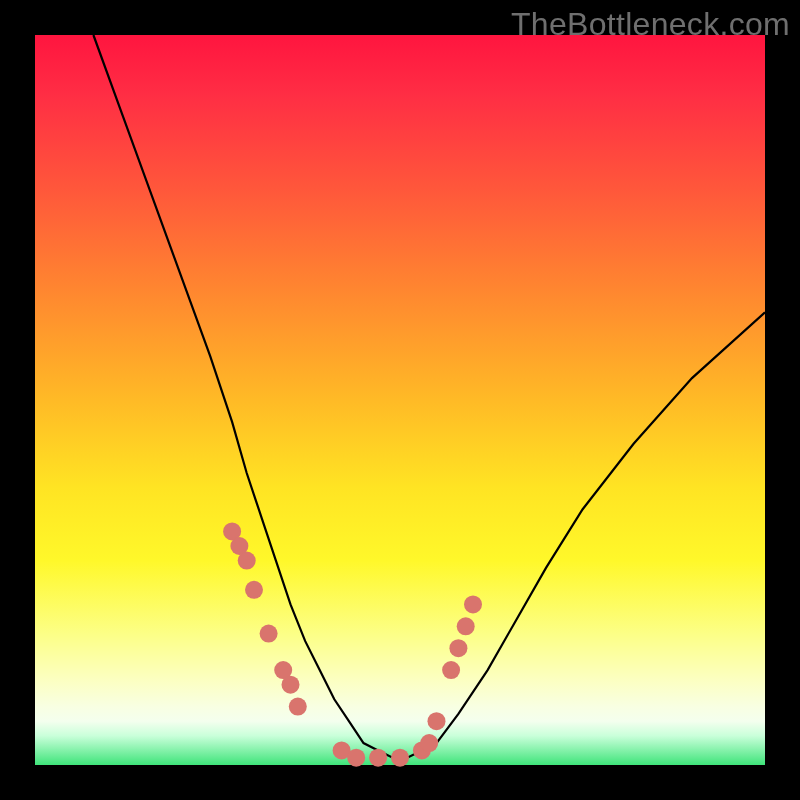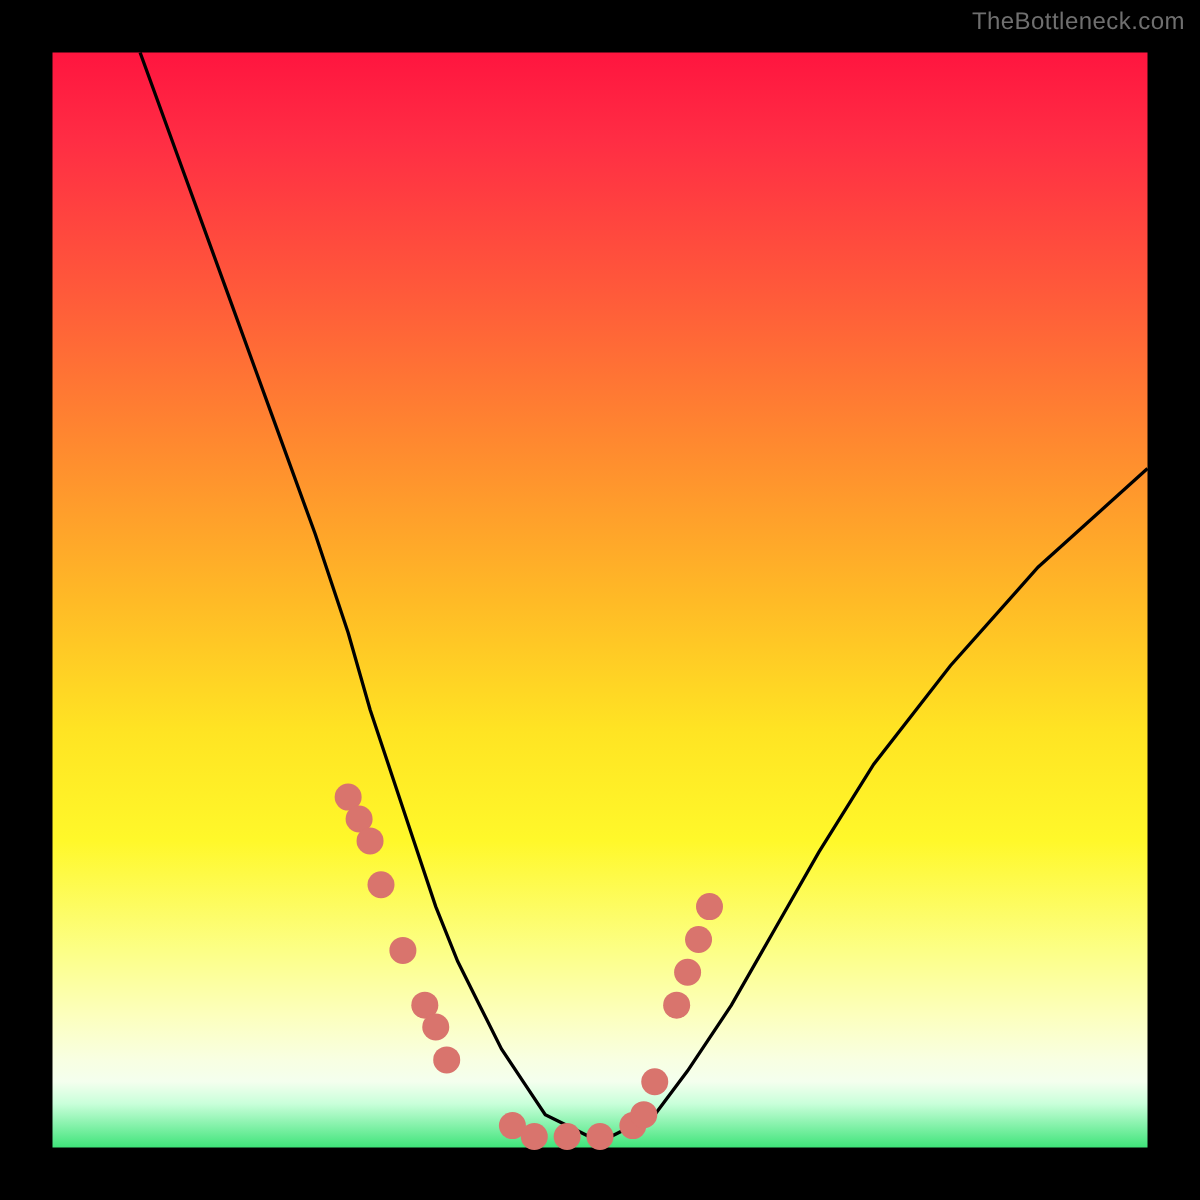--- a/index.html
+++ b/index.html
@@ -40,21 +40,21 @@
       #f4ffee 94%,
       #c9ffda 96%,
       #3fe47a 100%
     );
   }
   .watermark {
     position: absolute;
     top: 6px;
     right: 10px;
     color: #6f6f6f;
-    font-size: 16px;
+    font-size: 32px;
     letter-spacing: 0.3px;
     font-weight: 400;
     user-select: none;
   }
   svg.curve {
     position: absolute;
     left: 35px;
     top: 35px;
     width: 730px;
     height: 730px;

